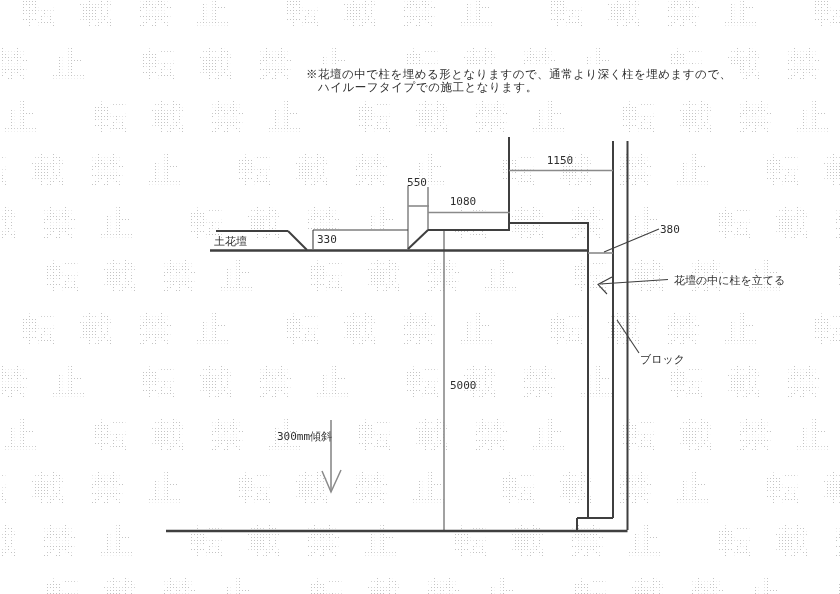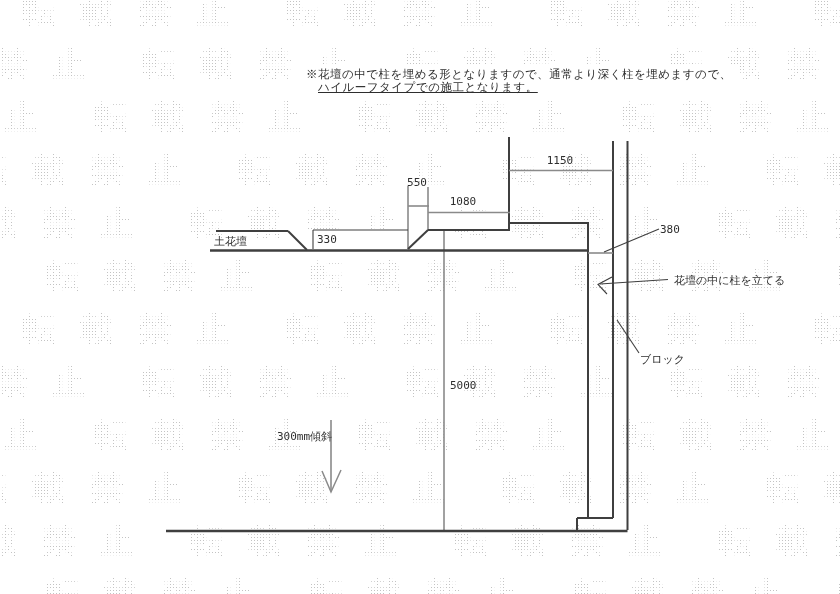--- a/index.html
+++ b/index.html
@@ -31,21 +31,21 @@
     .wm-row{color:#d2d2d2;background:none;}
   }
   .wm-unit{letter-spacing:24px;margin-right:32px;}
   
   .notes{
     position:absolute;left:300px;top:64px;z-index:2;
     background:#fff;padding:4px 8px 4px 6px;
     font-size:11.5px;line-height:13px;color:var(--text-color);
     letter-spacing:0.5px;white-space:nowrap;
   }
-  .notes .indent{padding-left:12px;text-decoration:underline;}
+  .notes .indent{padding-left:12px;}
   
   .diagram{position:absolute;left:0;top:0;z-index:1;}
   .ln-d{stroke:var(--line-dark);stroke-width:2;fill:none;}
   .ln-b{stroke:var(--line-dark);stroke-width:2.6;fill:none;}
   .ln-g{stroke:var(--line-gray);stroke-width:1.6;fill:none;}
   .ln-t{stroke:var(--line-dark);stroke-width:1.1;fill:none;}
   .ln-ga{stroke:var(--line-gray);stroke-width:1.5;fill:none;}
   .mask{fill:#ffffff;}
   .lbl{font-family:"Liberation Sans", sans-serif;font-size:11px;fill:var(--text-color);}
   .dim{font-family:"DejaVu Sans Mono", monospace;font-size:11px;fill:var(--text-color);}

